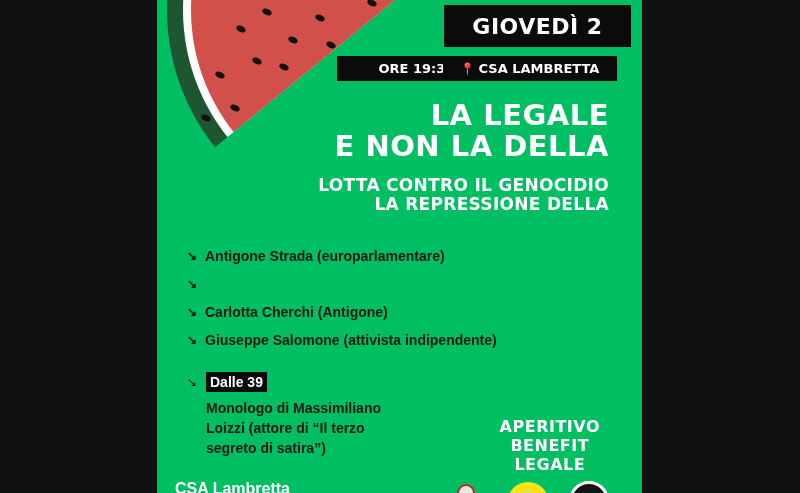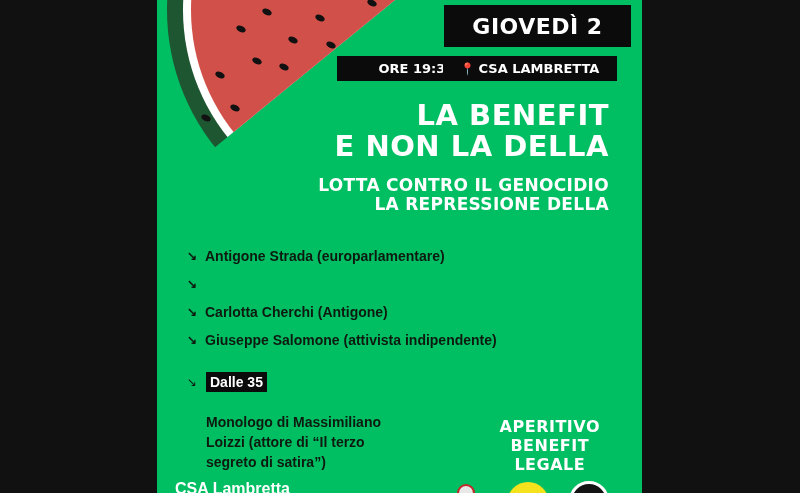--- a/index.html
+++ b/index.html
@@ -40,21 +40,21 @@
     color:#0e1a10; font-family:"Liberation Sans", sans-serif; font-weight:bold; font-size:14px;
   }
   .arrow { width:18px; font-size:12px; color:#0e1a10; }
   .dalle-wrap { position:absolute; left:30px; top:372px; width:230px; }
   .dalle-row { display:flex; align-items:center; }
   .dalle {
     background:#0b0b0b; color:#ffffff; font-family:"Liberation Sans", sans-serif;
     font-weight:bold; font-size:14px; padding:2px 4px; margin-left:1px;
   }
   .monologo {
-    margin-left:19px; margin-top:20px;
+    margin-left:19px; margin-top:6px;
     color:#0e1a10; font-family:"Liberation Sans", sans-serif; font-weight:bold;
     font-size:14px; line-height:20px;
   }
   .aperitivo {
     position:absolute; right:42px; top:377px; text-align:center;
     color:#ffffff; font-family:"DejaVu Sans", sans-serif; font-weight:bold;
     font-size:16px; line-height:19px; letter-spacing:0.5px;margin-top:40px;
   }
   .footer-name {
     position:absolute; left:18px; top:480px;
@@ -96,21 +96,21 @@
   </svg>
 
   <div class="box day">GIOVEDÌ 2</div>
   <div class="box time">ORE 19:30</div>
   <div class="box place">
     <span class="pin">📍</span>
     <span>CSA LAMBRETTA</span>
   </div>
 
   <div class="title">
-    <div>LA BENEFIT</div>
+    <div>LA LEGALE</div>
     <div>E NON LA DELLA</div>
   </div>
   <div class="subtitle">
     <div>LOTTA CONTRO IL GENOCIDIO</div>
     <div>LA REPRESSIONE DELLA</div>
   </div>
 
   <div class="speakers">
     <div class="speaker">
       <span class="arrow">↘</span>
@@ -125,21 +125,21 @@
     </div>
     <div class="speaker">
       <span class="arrow">↘</span>
       <span>Giuseppe Salomone (attivista indipendente)</span>
     </div>
   </div>
 
   <div class="dalle-wrap">
     <div class="dalle-row">
       <span class="arrow">↘</span>
-      <span class="dalle">Dalle 35</span>
+      <span class="dalle">Dalle 39</span>
     </div>
     <div class="monologo">
       <div>Monologo di Massimiliano</div>
       <div>Loizzi (attore di “Il terzo</div>
       <div>segreto di satira”)</div>
     </div>
   </div>
 
   <div class="aperitivo">
     <div>APERITIVO</div>

